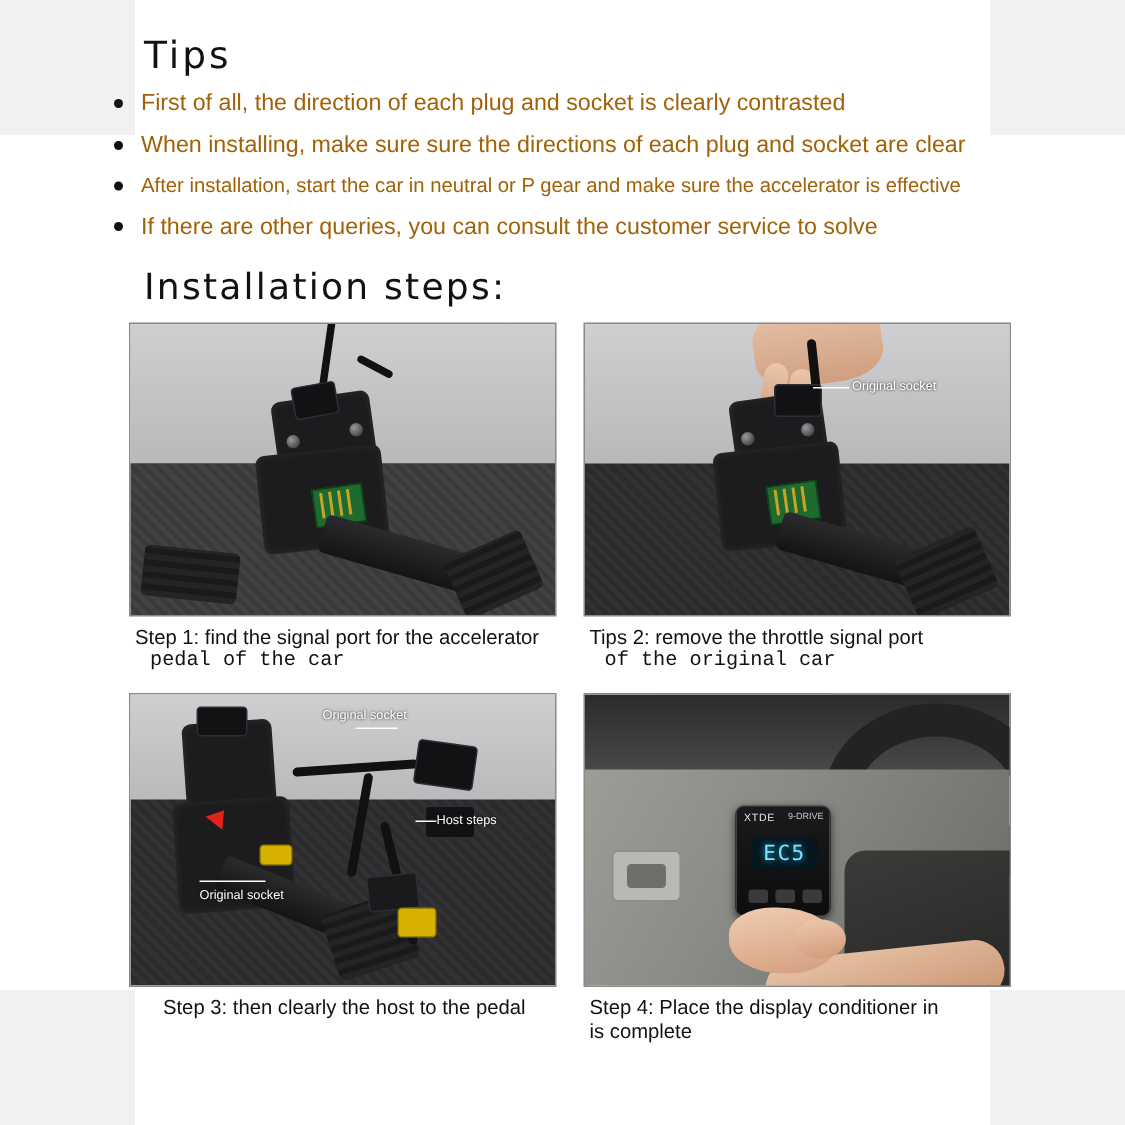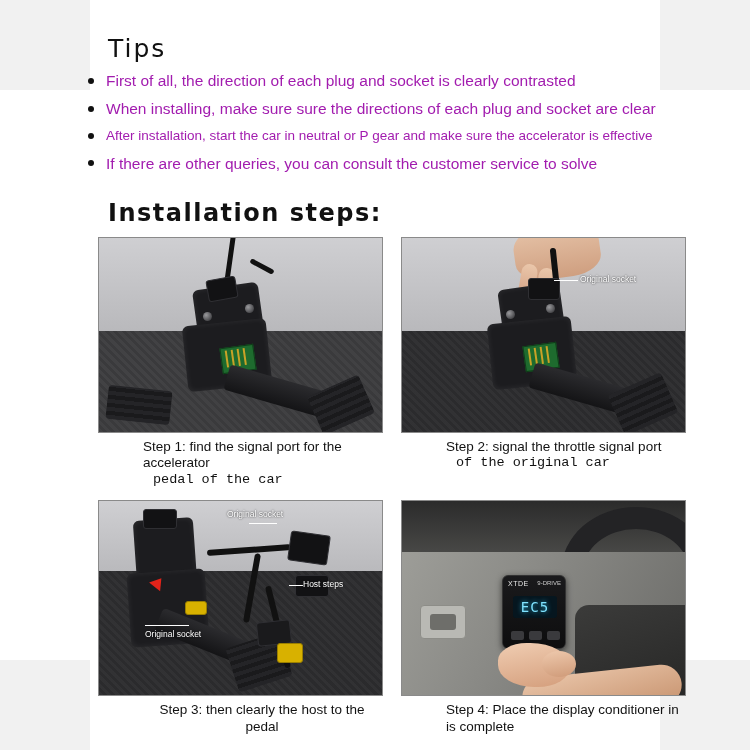--- a/index.html
+++ b/index.html
@@ -10,21 +10,21 @@
     background: #ffffff;
     font-family: "Liberation Sans", sans-serif;
     color: #1a1a1a;
     overflow: hidden;
     position: relative;
   }
   .page {
     position: relative;
     width: 750px;
     height: 750px;
-    padding: 12px;
+    padding: 0;
   }
   
   .corner-shade {
     position: absolute;
     width: 90px;
     height: 90px;
     background: #f1f1f1;
     z-index: 0;
   }
   .corner-shade.tl { top: 0; left: 0; }
@@ -50,41 +50,41 @@
     list-style: none;
     margin: 0 0 0 42px;
     padding: 0;
   }
   ul.tips-list li {
     position: relative;
     padding-left: 18px;
     margin-bottom: 9px;
     font-size: 15.5px;
     line-height: 1.25;
-    color: #a21caf;
+    color: #a16207;
     white-space: nowrap;
   }
   ul.tips-list li.tight { font-size: 13.5px; }
   ul.tips-list li .bullet {
     position: absolute;
     left: 0;
     top: 50%;
     transform: translateY(-50%);
     width: 6px;
     height: 6px;
     border-radius: 50%;
     background: #111;
   }
 
   h2.steps-title {
     font-family: "DejaVu Sans", sans-serif;
-    font-weight: 700;
+    font-weight: 400;
     font-size: 24px;
     letter-spacing: 1.5px;
-    margin: 26px 0 10px 62px;
+    margin: 16px 0 10px 62px;
     color: #111;
   }
 
   .grid {
     display: grid;
     grid-template-columns: 285px 285px;
     column-gap: 18px;
     row-gap: 4px;
     margin-left: 52px;
   }
@@ -95,21 +95,20 @@
     border: 1px solid #8a8a8a;
     position: relative;
     overflow: hidden;
     background: #efeff1;
   }
   .caption {
     font-size: 13.5px;
     line-height: 1.22;
     padding: 6px 2px 8px 4px;
     color: #121212;
-    margin-left: 41px;
   }
   .caption .indent { display: block; padding-left: 10px; font-family: Liberation Mono, monospace; }
 
   
   .pedal-scene { position: absolute; inset: 0; background:
      linear-gradient(160deg,#d8d8da 0%,#c9c9cb 40%,#b9b9bb 100%); }
   .carpet {
     position: absolute; left: 0; bottom: 0; width: 100%; height: 52%;
     background:
       repeating-linear-gradient(45deg, #3b3b3d 0 3px, #333335 3px 6px),
@@ -352,21 +351,21 @@
               <span class="pin" style="left:22px;"></span>
             </div>
             <div class="pedal-arm" style="left:130px; top:124px; width:116px; height:26px; transform:rotate(16deg);"></div>
             <div class="pad" style="left:212px; top:144px; width:58px; height:44px; transform:rotate(-24deg);"></div>
 
             <div class="leader" style="left:152px; top:42px; width:24px;"></div>
             <div class="label" style="left:178px; top:36px;">Original socket</div>
           </div>
         </div>
         <div class="caption">
-          <span>Step 2: signal the throttle signal port</span>
+          <span>Tips 2: remove the throttle signal port</span>
           <span class="indent">of the original car</span>
         </div>
       </div>
 
       <div class="cell">
         <div class="photo">
           <div class="pedal-scene">
             <div class="wall" style="height:40%;"></div>
             <div class="carpet dark" style="height:64%;"></div>
 

